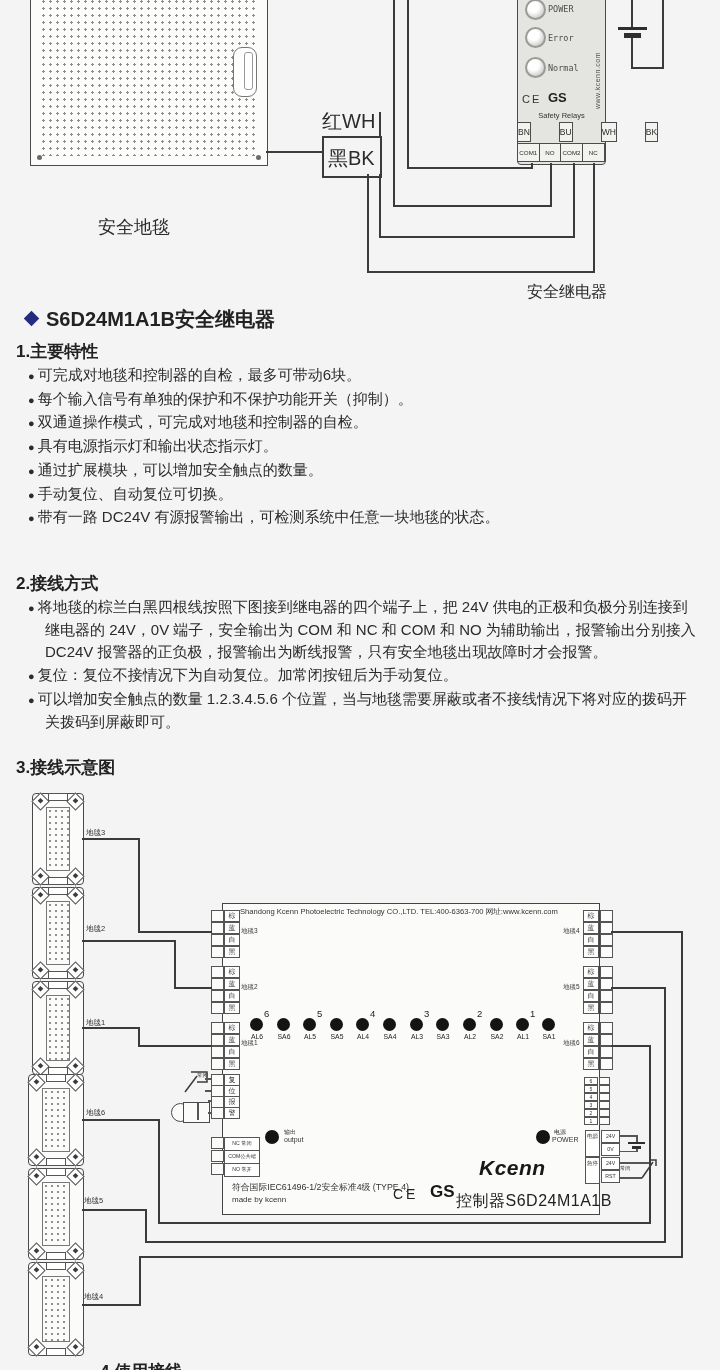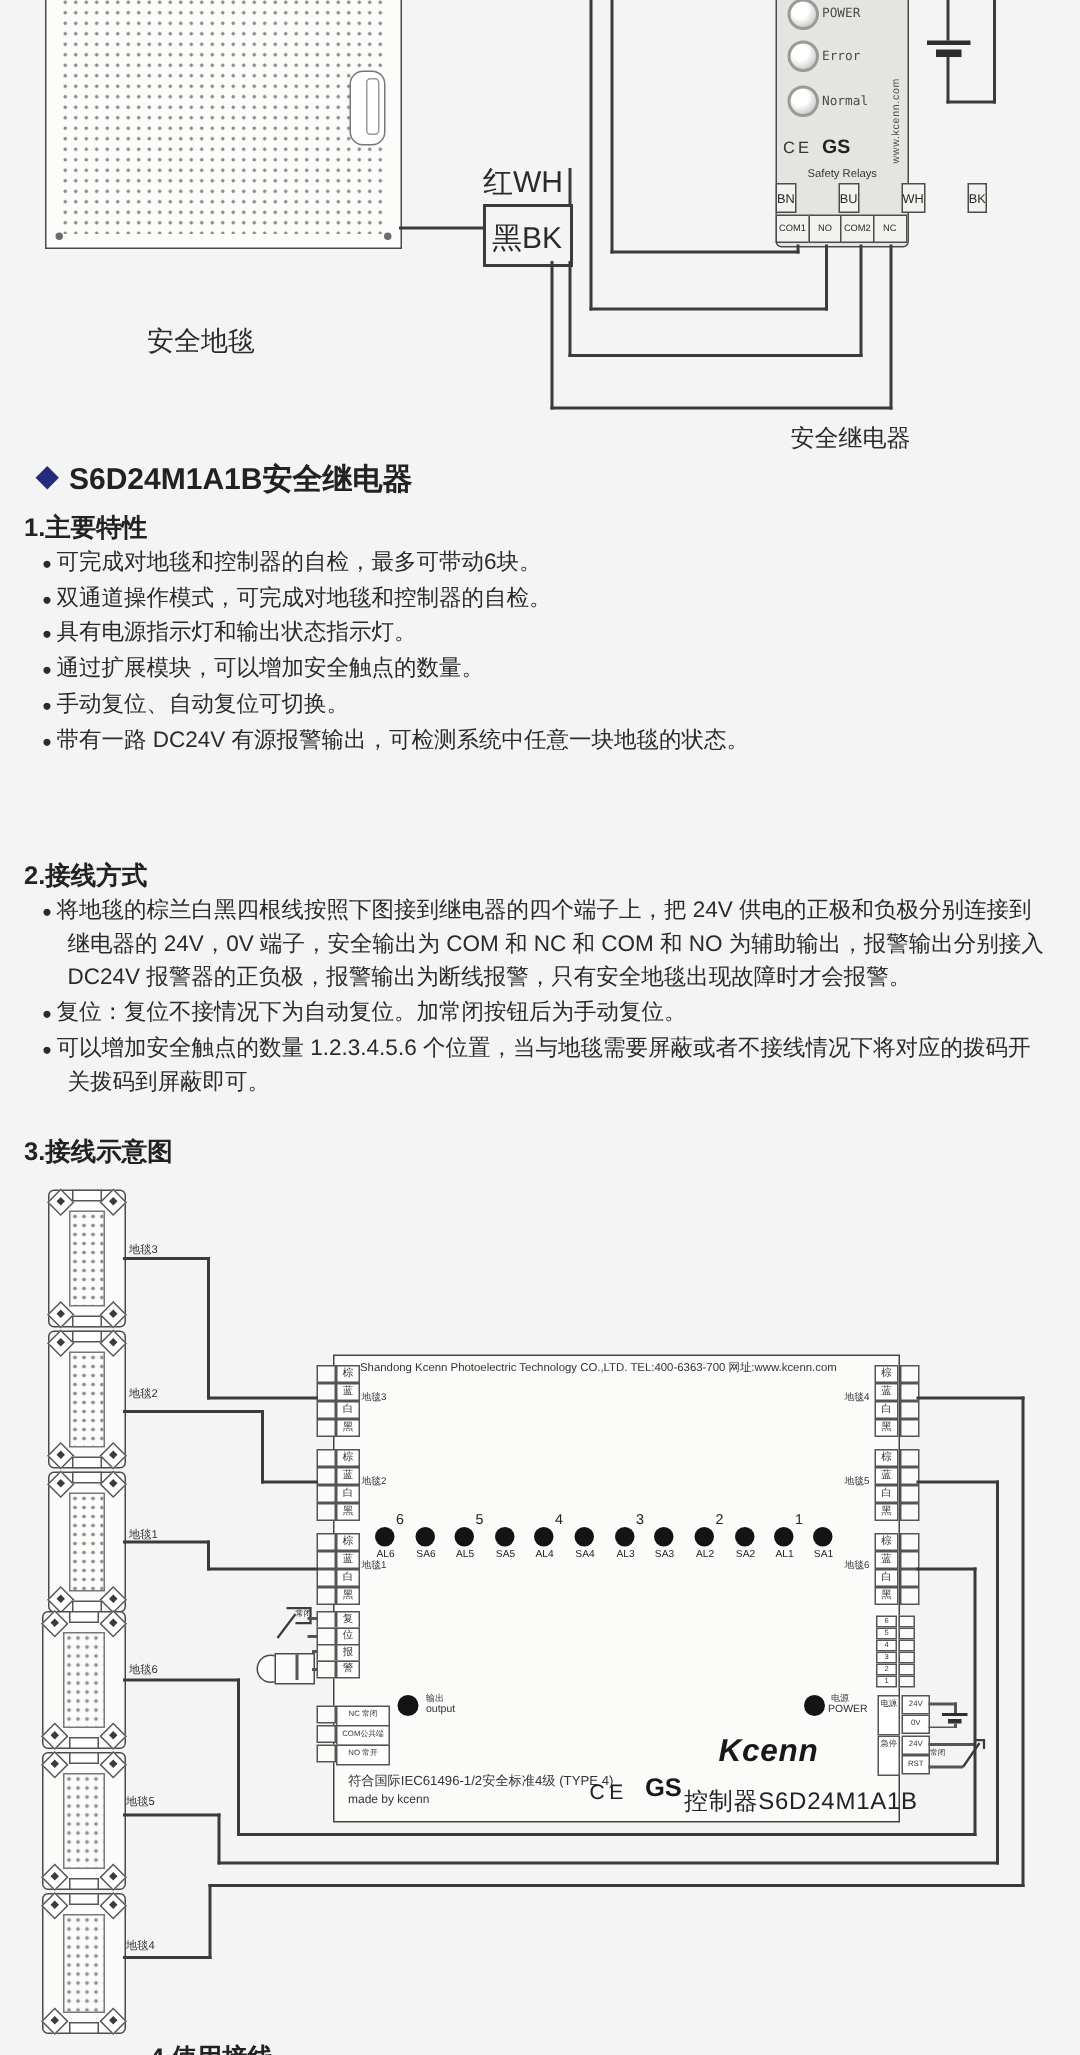--- a/index.html
+++ b/index.html
@@ -125,20 +125,21 @@
   <div class="wire" style="left:367px;top:174px;width:2px;height:99px;"></div>
   <div class="wire" style="left:367px;top:271px;width:228px;height:2px;"></div>
   <div class="wire" style="left:593px;top:163px;width:2px;height:110px;"></div>
 
   <span class="diamond" style="left:26px;top:313px;"></span>
   <div class="h1" style="left:46px;top:306px;">S6D24M1A1B安全继电器</div>
 
   <div class="h2" style="left:16px;top:340px;">1.主要特性</div>
   <div class="feat" style="top:364px;">
     <div>可完成对地毯和控制器的自检，最多可带动6块。</div>
+    <div>每个输入信号有单独的保护和不保护功能开关（抑制）。</div>
     <div>双通道操作模式，可完成对地毯和控制器的自检。</div>
     <div>具有电源指示灯和输出状态指示灯。</div>
     <div>通过扩展模块，可以增加安全触点的数量。</div>
     <div>手动复位、自动复位可切换。</div>
     <div>带有一路 DC24V 有源报警输出，可检测系统中任意一块地毯的状态。</div>
   </div>
 
   <div class="h2" style="left:16px;top:572px;">2.接线方式</div>
   <div class="wlist" style="top:596px;">
     <div>将地毯的棕兰白黑四根线按照下图接到继电器的四个端子上，把 24V 供电的正极和负极分别连接到继电器的 24V，0V 端子，安全输出为 COM 和 NC 和 COM 和 NO 为辅助输出，报警输出分别接入 DC24V 报警器的正负极，报警输出为断线报警，只有安全地毯出现故障时才会报警。</div>

